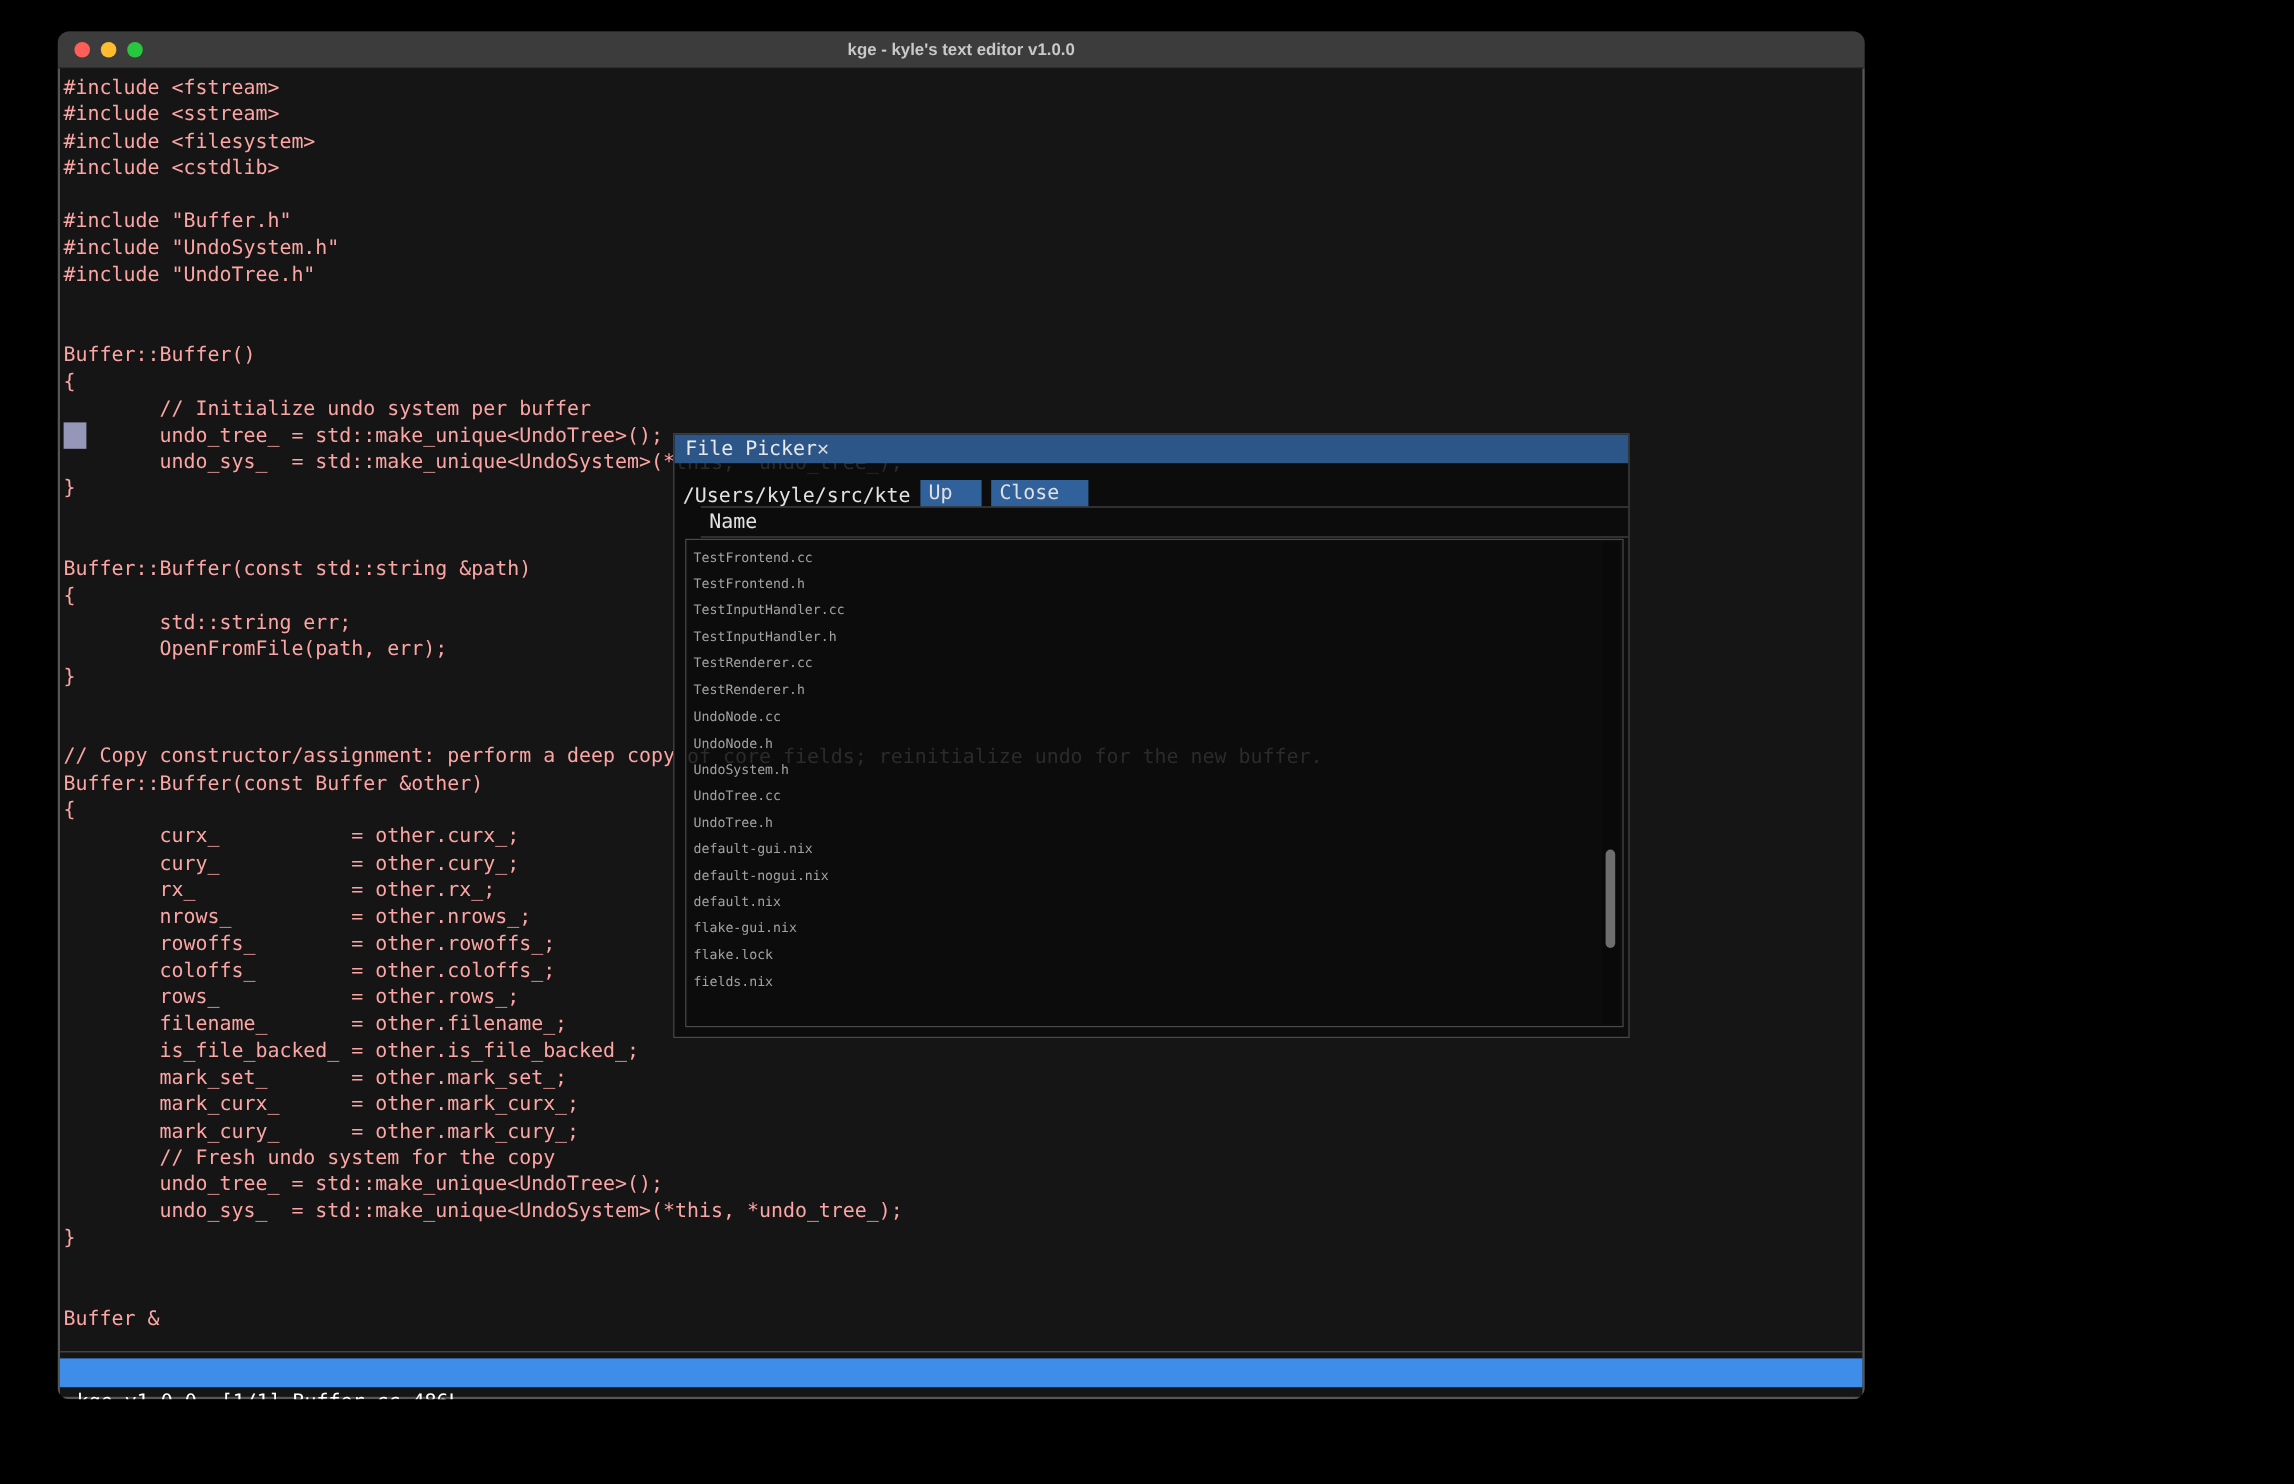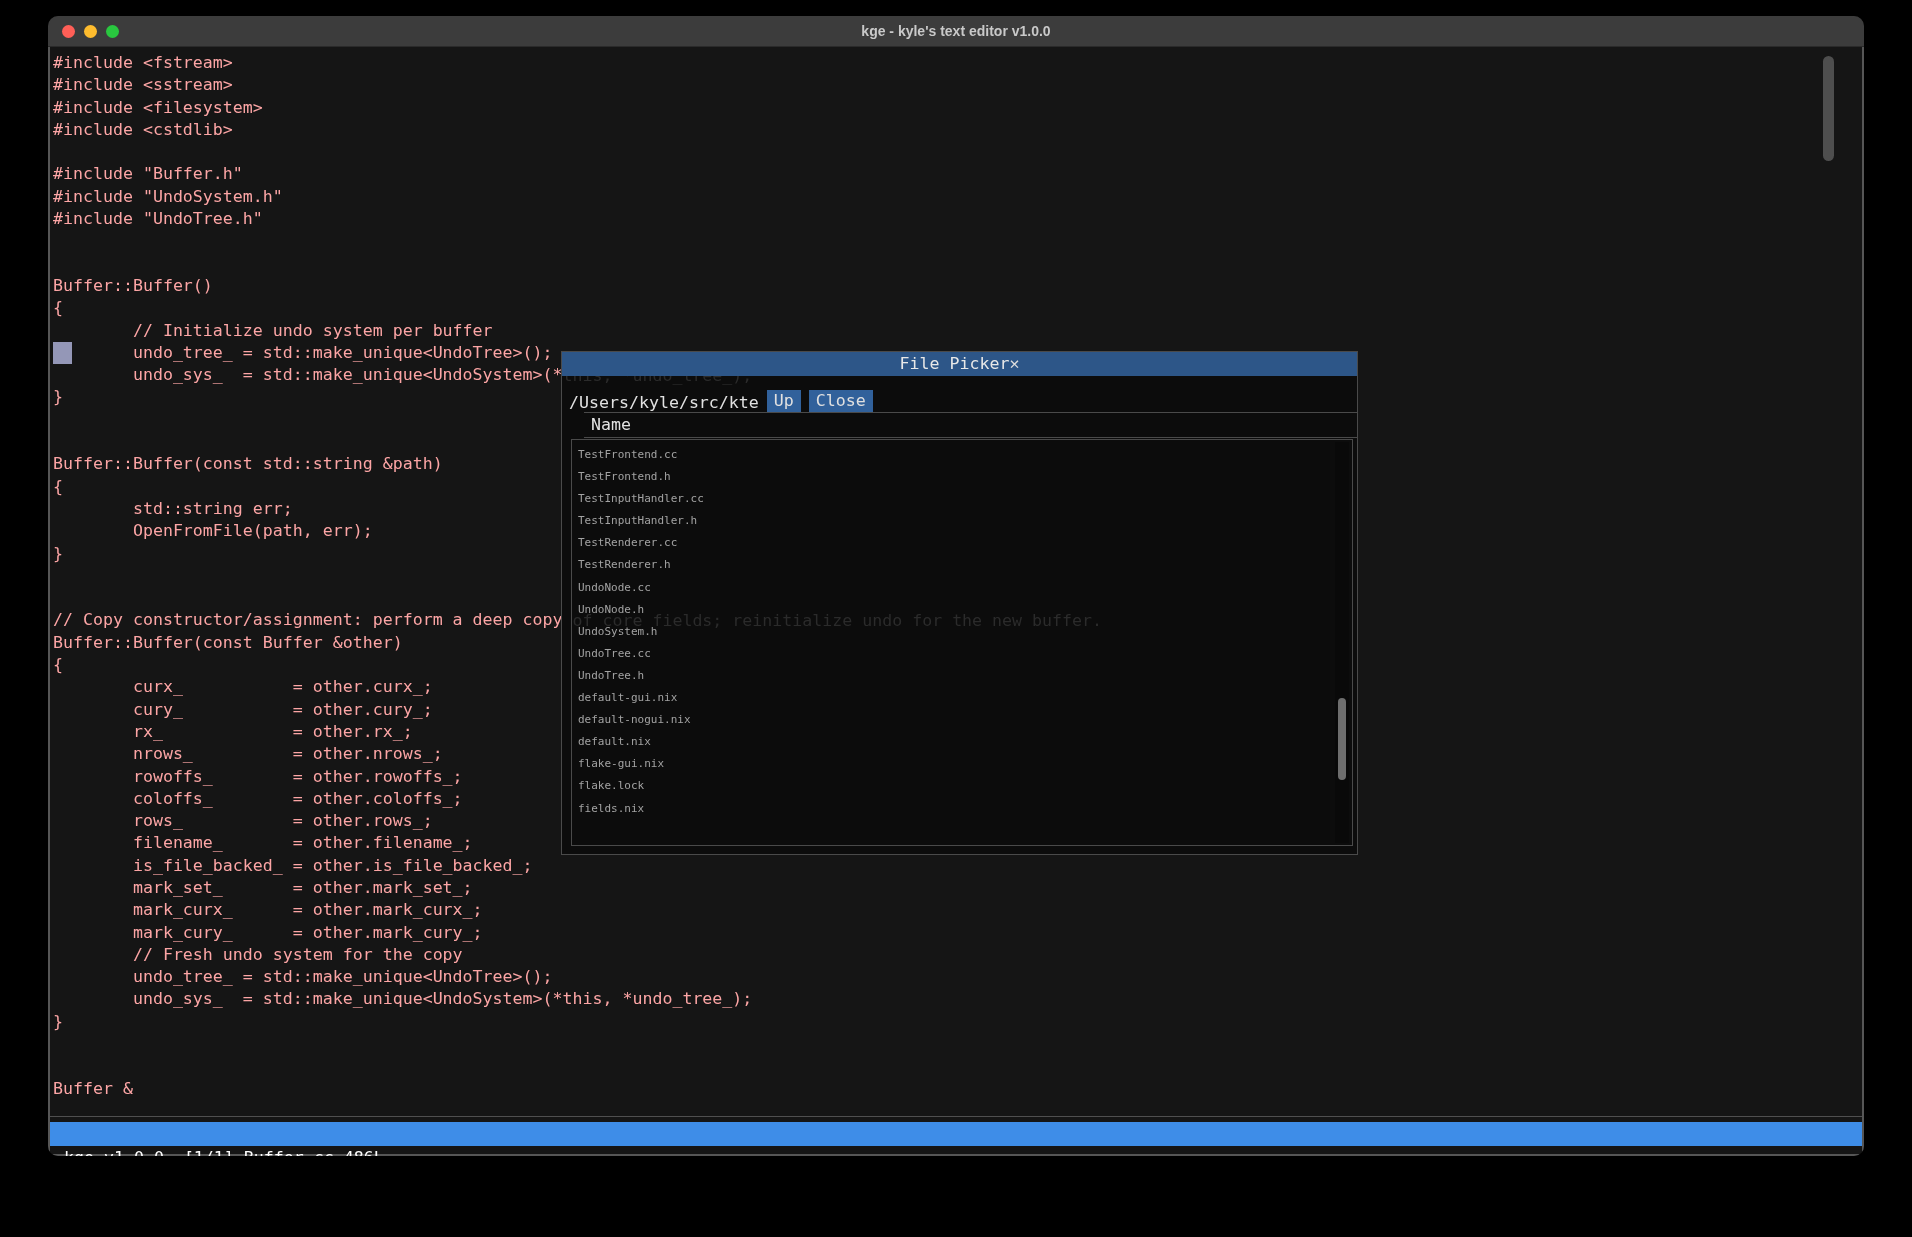--- a/index.html
+++ b/index.html
@@ -1,19 +1,19 @@
 <!DOCTYPE html>
 <html><head>
 <meta charset="utf-8">
 <style>
   * { margin:0; padding:0; box-sizing:border-box; }
   html,body { width:1912px; height:1237px; background:#000; overflow:hidden;
               font-family:"DejaVu Sans Mono", monospace; }
 
-  .window { position:absolute; left:48px; top:16px; width:1816px; height:1140px;
+  .window { position:absolute; left:48px; top:26px; width:1506px; height:1140px;
             background:#151515; border-radius:10px; overflow:hidden; }
 
   
   .titlebar { position:absolute; left:0; top:0; right:0; height:31px;
               background:#3c3c3c; border-bottom:1px solid #2a2a2a; }
   .lights { position:absolute; left:14px; top:0; height:31px; display:flex; align-items:center; gap:9px; }
   .light { width:13px; height:13px; border-radius:50%; display:inline-block; }
   .light.red    { background:#ff5f57; }
   .light.yellow { background:#febc2e; }
   .light.green  { background:#29c73f; }
@@ -44,27 +44,27 @@
 
   
   .dialog { position:absolute; left:513px; top:335px; width:797px; height:504px;
             background:#0c0c0c; border:1px solid #4a4a4a; z-index:5; overflow:hidden; }
   .ghost { position:absolute; left:-509px; white-space:pre; font-size:16.6px;
            line-height:22.3px; height:22.3px; color:#2b2b2b; z-index:1; }
   .ghost.g1 { top:13px; }
   .ghost.g2 { top:258px; }
   .dlg-titlebar { position:absolute; left:0; top:0; right:0; height:24px;
                   background:#2d5688; color:#e8e8e8; font-size:16.6px; line-height:24px;
-                  display:flex; justify-content:center; padding:0 9px; z-index:3; }
+                  display:flex; justify-content:flex-start; padding:0 9px; z-index:3; }
   .dlg-close { cursor:default; color:#dddddd; }
   .pathrow { position:absolute; left:0; top:24px; right:0; height:36px; z-index:2;
              display:flex; align-items:flex-end; padding-left:7px; gap:8px;
              color:#e2e2e2; font-size:16.6px; white-space:pre; }
   .btn { font-family:"DejaVu Sans Mono", monospace; font-size:16.6px; color:#e0e0e0;
-         background:#31619b; border:none; padding:1px 7px 2px 7px; }
+         background:#31619b; border:none; padding:1px 24px 2px 7px; }
   .namerow { position:absolute; left:0; top:60px; right:0; height:26px; z-index:2;
              border-top:1px solid #4a4a4a; border-bottom:1px solid #4a4a4a;
              color:#e2e2e2; font-size:16.6px; line-height:24px; padding-left:7px;margin-left:22px; }
   .listbox { position:absolute; left:9px; top:87px; width:782px; height:407px; z-index:2;
              border:1px solid #4a4a4a; }
   .files { padding:4px 0 0 6px; }
   .file-item { height:22.1px; line-height:22.1px; white-space:pre;
                font-size:11px; color:#a3a3a3; }
   .list-scroll-track { position:absolute; right:3px; top:2px; bottom:2px; width:14px;
                        background:#090909; }

